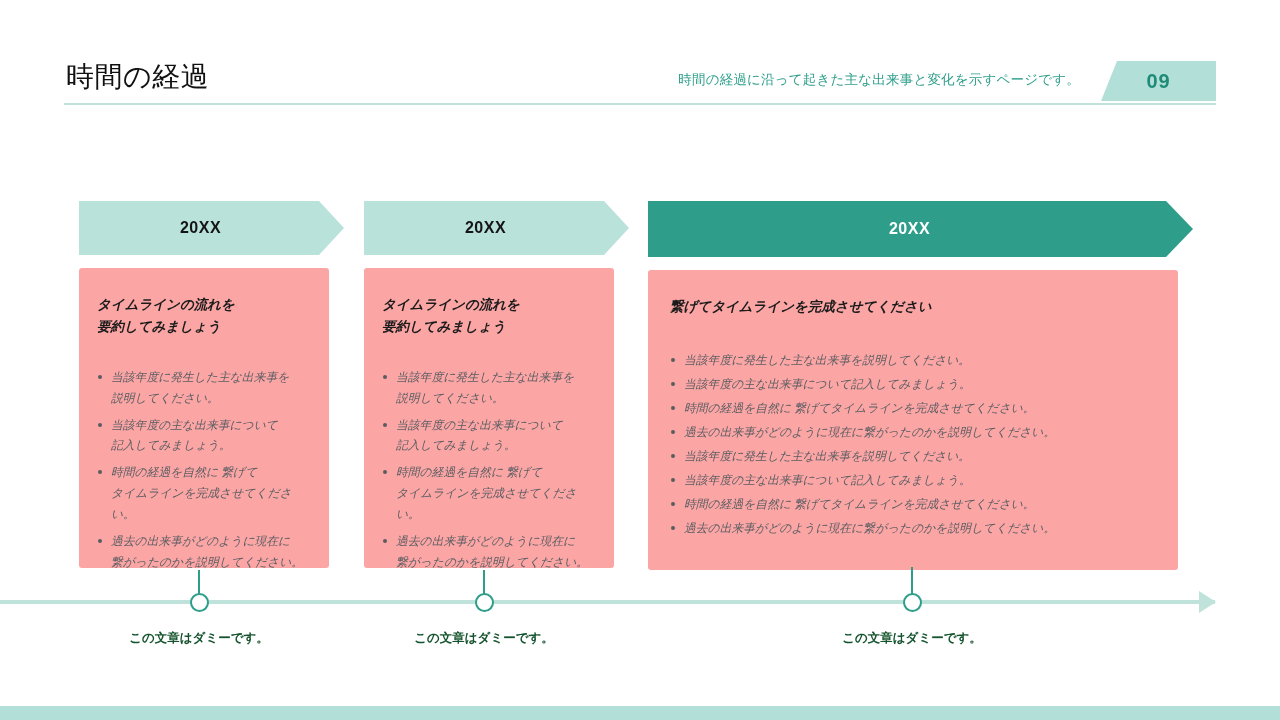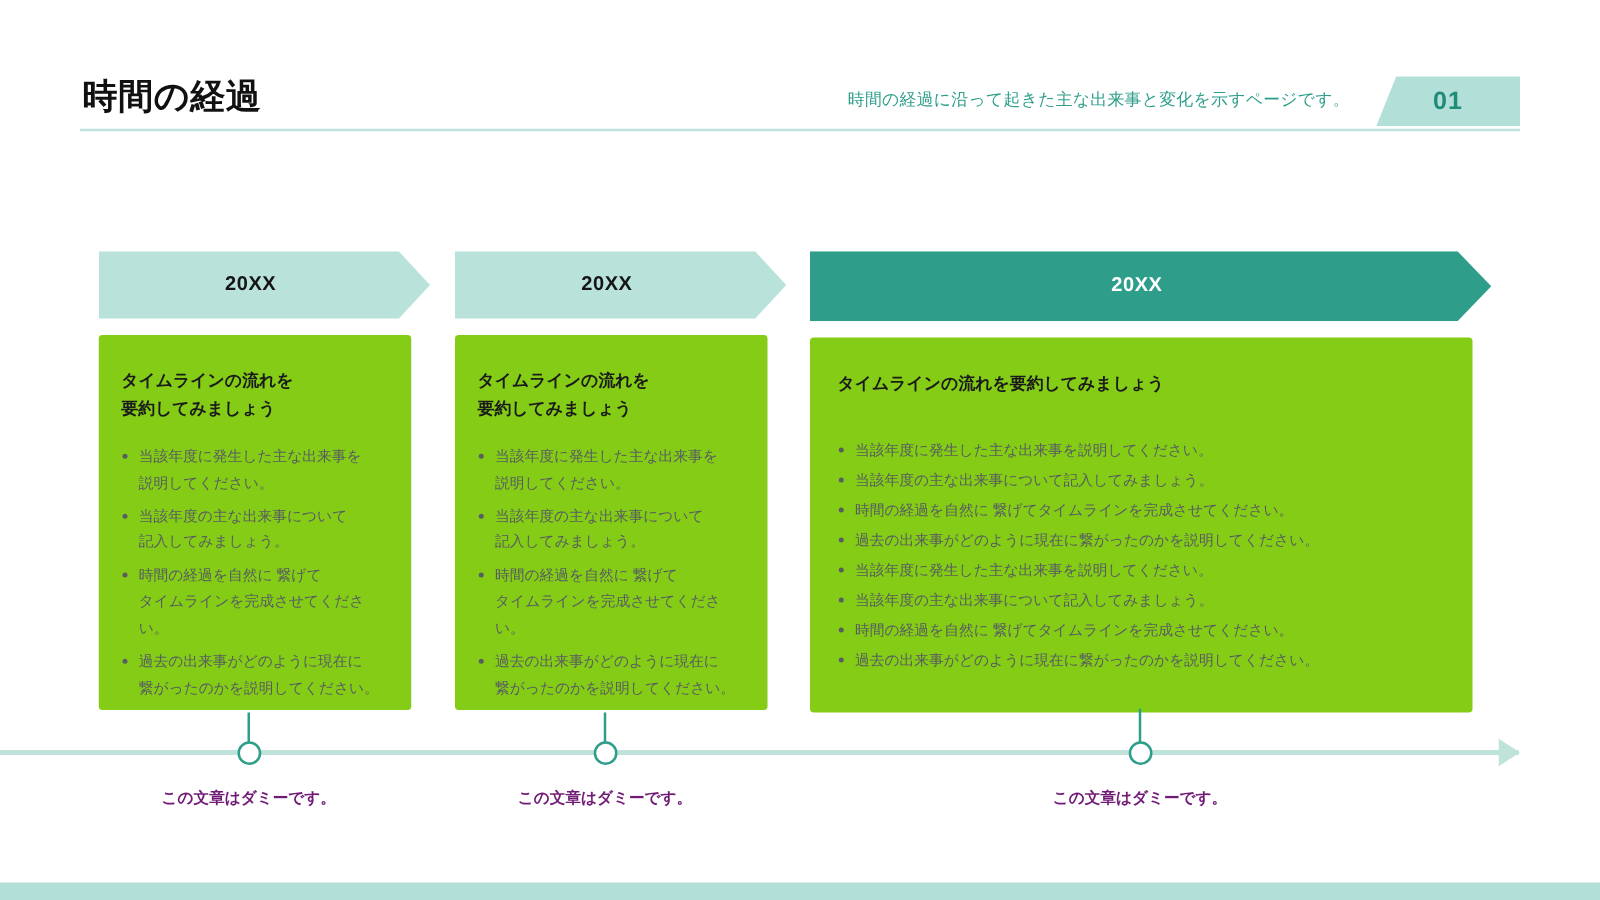--- a/index.html
+++ b/index.html
@@ -24,21 +24,21 @@
     left: 0;
     top: 0;
     width: 1280px;
     height: 105px;
   }
   #page-title {
     position: absolute;
     left: 66px;
     top: 58px;
     font-size: 28px;
-    font-weight: bold;
+    font-weight: normal;
     color: #111111;
     letter-spacing: 0.5px;
     white-space: nowrap;
   }
   #header-subtitle {
     position: absolute;
     right: 200px;
     top: 71px;
     font-size: 13.5px;
     color: #2e9e8a;
@@ -113,23 +113,24 @@
     font-size: 16px;
     font-weight: bold;
     letter-spacing: 0.5px;
     padding-right: 22px;
     box-sizing: border-box;
   }
   .card.light .card-header .label { color: #151515; }
   .card.accent .card-header .label { color: #ffffff; }
 
   .card-body {
-    background: #84cc16;
+    background: #fca5a5;
     border-radius: 3px;
     box-sizing: border-box;
+    font-style: italic;
   }
   .card-heading {
     font-size: 13.5px;
     font-weight: bold;
     color: #1b1b1b;
     line-height: 1.65;
     white-space: pre-line;
   }
   ul.bullets {
     list-style: none;
@@ -156,21 +157,21 @@
   }
 
   
   .card.narrow { width: 265px; }
   .card.narrow .card-body {
     margin-top: 13px;
     width: 250px;
     height: 300px;
     padding: 26px 18px 0 18px;
   }
-  .card.narrow ul.bullets { margin-top: 16px; }
+  .card.narrow ul.bullets { margin-top: 28px; }
   .card.narrow ul.bullets li { margin-bottom: 6px; }
 
   
   .card.wide { width: 545px; }
   .card.wide .card-header { height: 56px; }
   .card.wide .card-body {
     margin-top: 13px;
     width: 530px;
     height: 300px;
     padding: 26px 22px 0 22px;
@@ -190,21 +191,21 @@
     height: 19px;
     border: 2px solid #2e9e8a;
     border-radius: 50%;
     background: #ffffff;
     box-sizing: border-box;
   }
   .marker-caption {
     position: absolute;
     font-size: 12.5px;
     font-weight: bold;
-    color: #701a75;
+    color: #14532d;
     white-space: nowrap;
     transform: translateX(-50%);
   }
 
   
   #footer-band {
     position: absolute;
     left: 0;
     top: 706px;
     width: 1280px;
@@ -214,21 +215,21 @@
 </style>
 </head>
 <body>
 
 <div id="slide">
 
   <div id="header">
     <div id="page-title">時間の経過</div>
     <div id="header-subtitle">時間の経過に沿って起きた主な出来事と変化を示すページです。</div>
     <div id="page-number-badge">
-      <span>01</span>
+      <span>09</span>
     </div>
     <div id="header-rule"></div>
   </div>
 
   <div class="card light narrow" style="left:79px; top:201px;">
     <div class="card-header">
       <svg class="chev" viewBox="0 0 265 54" preserveAspectRatio="none">
         <polygon points="0,0 240,0 265,27 240,54 0,54" fill="#b9e2da"></polygon>
       </svg>
       <div class="label">20XX</div>
@@ -273,21 +274,21 @@
   </div>
 
   <div class="card accent wide" style="left:648px; top:201px;">
     <div class="card-header">
       <svg class="chev" viewBox="0 0 545 56" preserveAspectRatio="none">
         <polygon points="0,0 518,0 545,28 518,56 0,56" fill="#2e9e8a"></polygon>
       </svg>
       <div class="label">20XX</div>
     </div>
     <div class="card-body">
-      <div class="card-heading">タイムラインの流れを要約してみましょう</div>
+      <div class="card-heading">繋げてタイムラインを完成させてください</div>
       <ul class="bullets">
         <li>当該年度に発生した主な出来事を説明してください。</li>
         <li>当該年度の主な出来事について記入してみましょう。</li>
         <li>時間の経過を自然に 繋げてタイムラインを完成させてください。</li>
         <li>過去の出来事がどのように現在に繋がったのかを説明してください。</li>
         <li>当該年度に発生した主な出来事を説明してください。</li>
         <li>当該年度の主な出来事について記入してみましょう。</li>
         <li>時間の経過を自然に 繋げてタイムラインを完成させてください。</li>
         <li>過去の出来事がどのように現在に繋がったのかを説明してください。</li>
       </ul>

